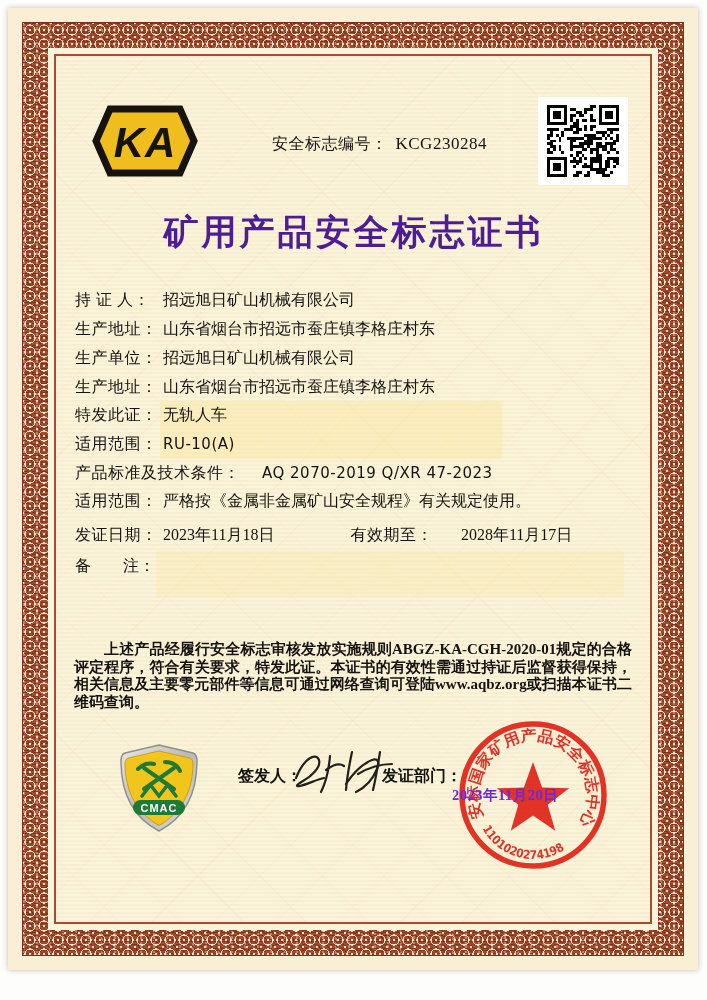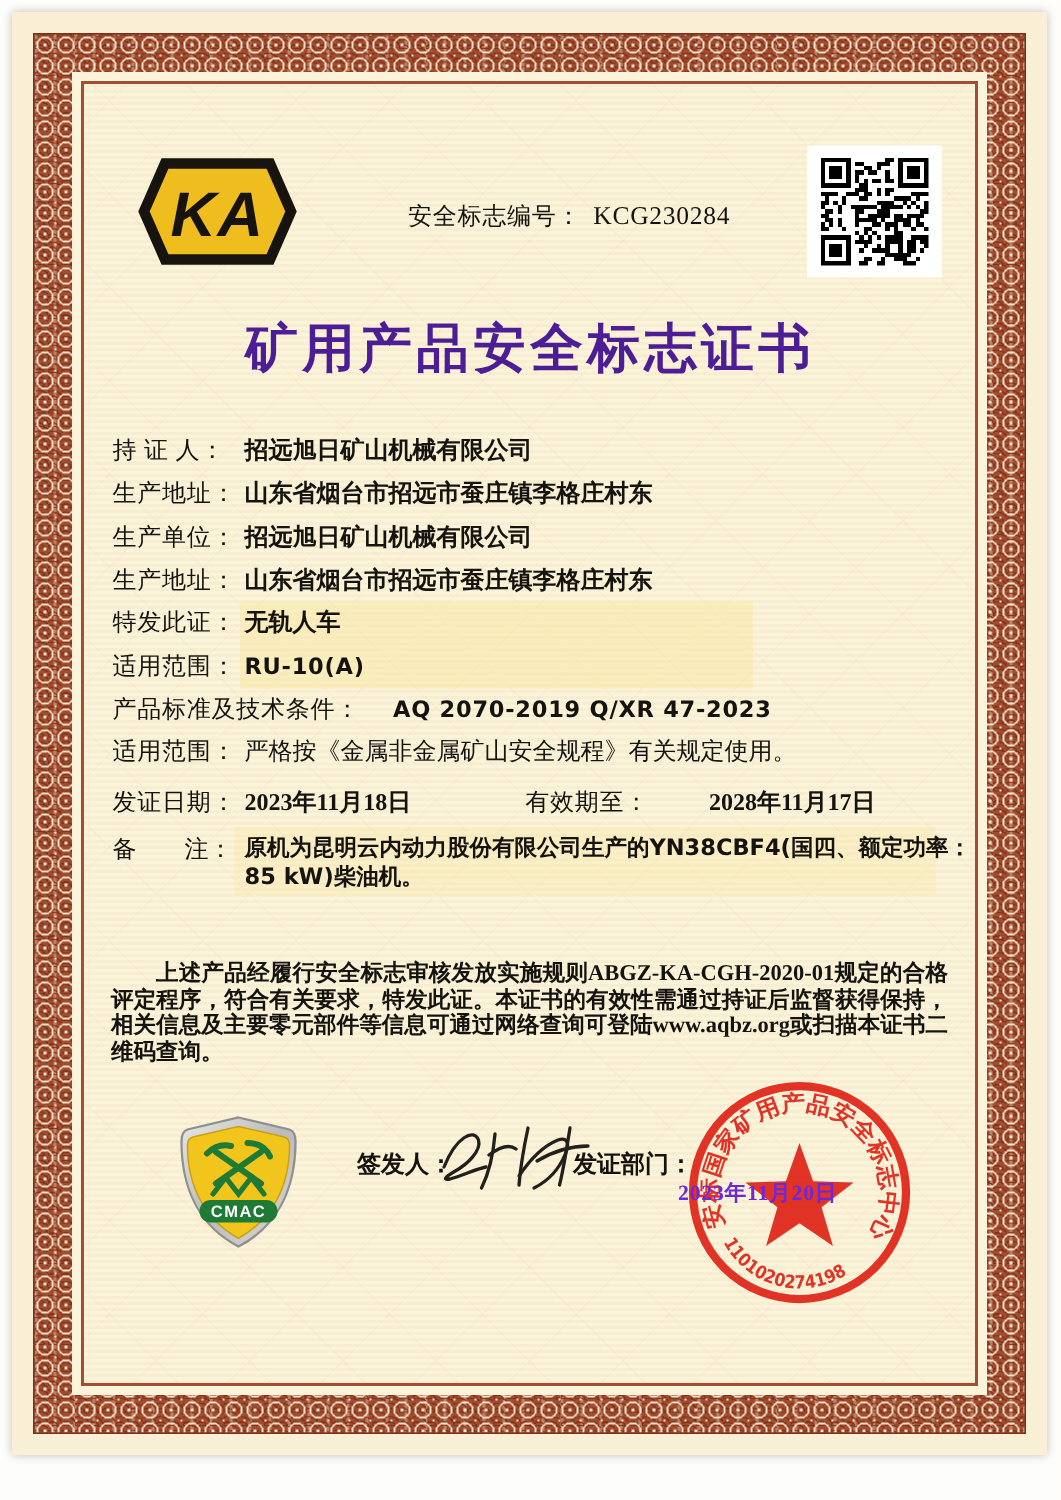--- a/index.html
+++ b/index.html
@@ -29,21 +29,21 @@
   .code-line{position:absolute;left:272px;top:134px;font-size:16px;letter-spacing:.5px;white-space:nowrap;}
   .code-line .val{margin-left:8px;font-size:17px;}
   .qr-box{position:absolute;left:538px;top:97px;width:90px;height:88px;background:#ffffff;
           display:flex;align-items:center;justify-content:center;}
   .title{position:absolute;left:0;right:0;top:209px;text-align:center;font-size:35px;font-weight:900;
          letter-spacing:3px;color:#4c1d95;}
   
   .row{position:absolute;left:75px;font-size:16px;white-space:nowrap;}
   .row .lbl{display:inline-block;width:84px;letter-spacing:.5px;}
   .row .lbl.wide{width:auto;margin-right:18px;}
-  .row .val{font-weight:700;}
+  .row .val{font-weight:400;}
   .val-kai{font-weight:600;}
   .val-sans{font-family:"DejaVu Sans","Liberation Sans",sans-serif;font-weight:700;font-size:15px;letter-spacing:.5px;}
   .r1{top:290px}.r2{top:319px}.r3{top:348px}.r4{top:377px}
   .r5{top:405px}.r6{top:434px}.r7{top:463px}.r8{top:491px}
   .r-date{top:525px}
   .r-date .lbl2{margin-left:72px;letter-spacing:.5px;}
   .r-date .val{margin-right:0;}
   
   .remark-lbl{position:absolute;left:75px;top:556px;font-size:16px;}
   .remark-val{position:absolute;left:163px;top:556px;width:488px;font-size:15px;font-weight:700;
@@ -337,25 +337,24 @@
     </div>
     <div class="row r8">
       <span class="lbl">适用范围：</span>
       <span class="val val-kai" style="font-weight:500">严格按《金属非金属矿山安全规程》有关规定使用。</span>
     </div>
 
     <div class="row r-date">
       <span class="lbl">发证日期：</span>
       <span class="val">2023年11月18日</span>
       <span class="lbl2">有效期至：</span>
-      <span class="val" style="margin-left:36px">2028年11月17日</span>
+      <span class="val" style="margin-left:24px">2028年11月17日</span>
     </div>
 
     <div class="remark-lbl">备　　注：</div>
-    <div class="remark-val">原机为昆明云内动力股份有限公司生产的YN38CBF4(国四、额定功率：85 kW)柴油机。</div>
 
     <div class="statement">上述产品经履行安全标志审核发放实施规则ABGZ-KA-CGH-2020-01规定的合格评定程序，符合有关要求，特发此证。本证书的有效性需通过持证后监督获得保持，相关信息及主要零元部件等信息可通过网络查询可登陆www.aqbz.org或扫描本证书二维码查询。</div>
 
     <svg class="cmac-badge" viewBox="0 0 84 92">
       <defs>
         <linearGradient id="silver" x1="0" y1="0" x2="1" y2="1">
           <stop offset="0" stop-color="#e8e8e6"></stop>
             <stop offset=".5" stop-color="#b9b9b6"></stop>
             <stop offset="1" stop-color="#dcdcda"></stop>
         </linearGradient>

